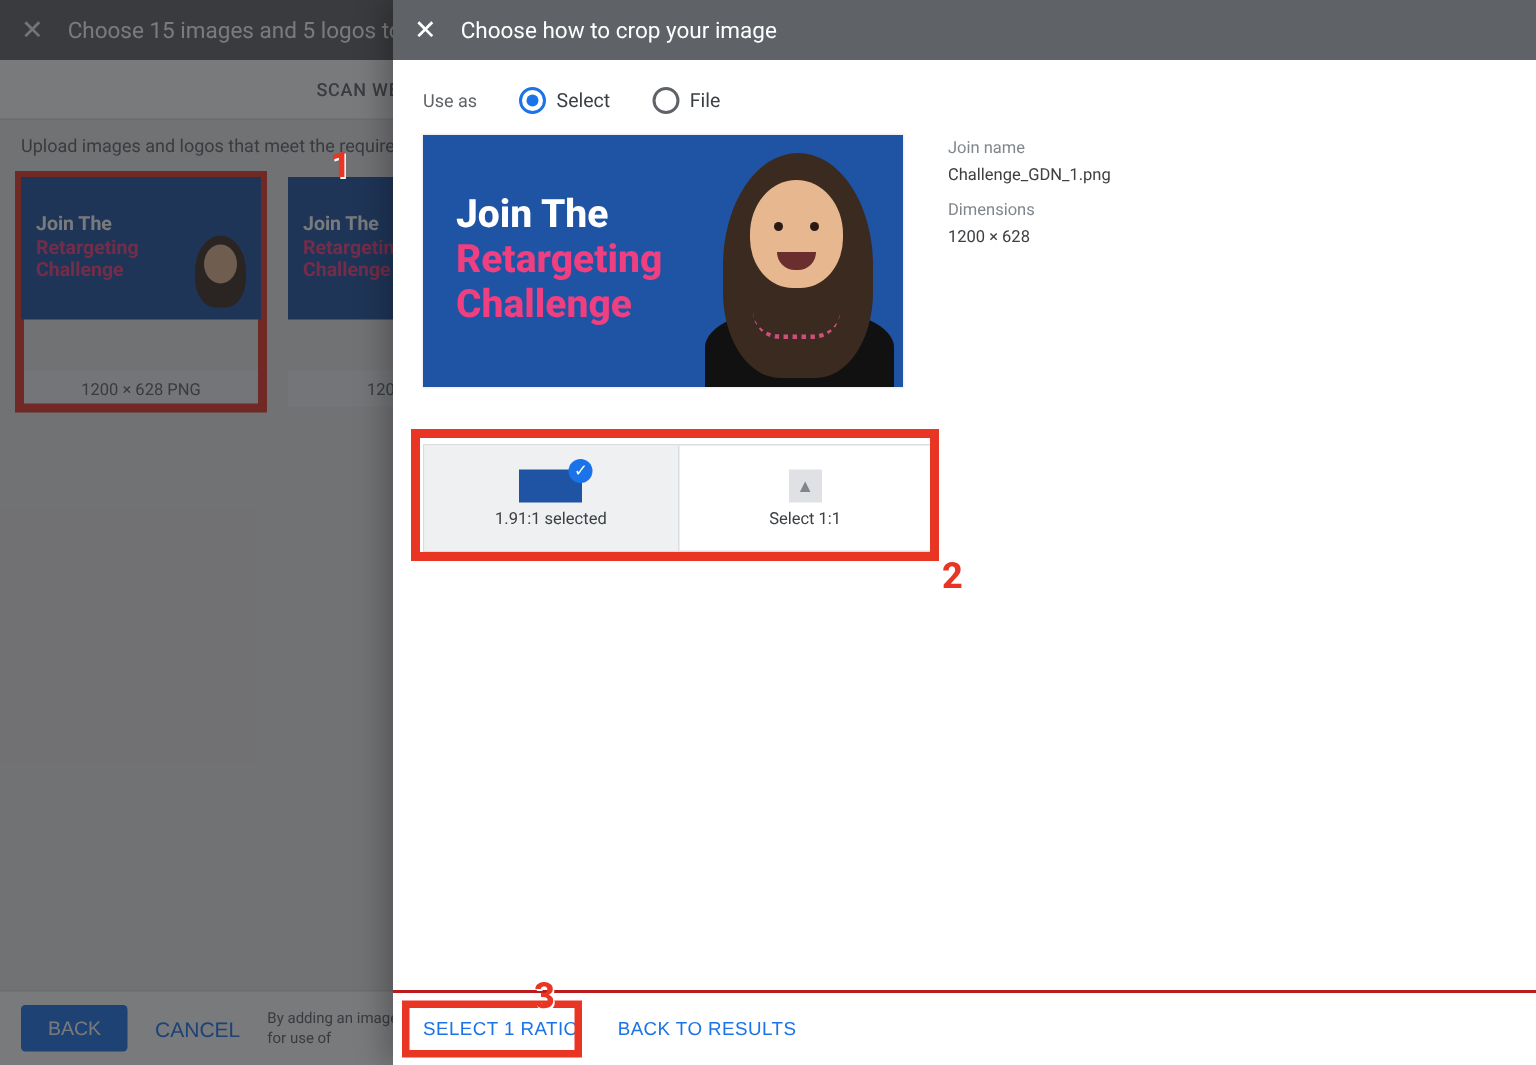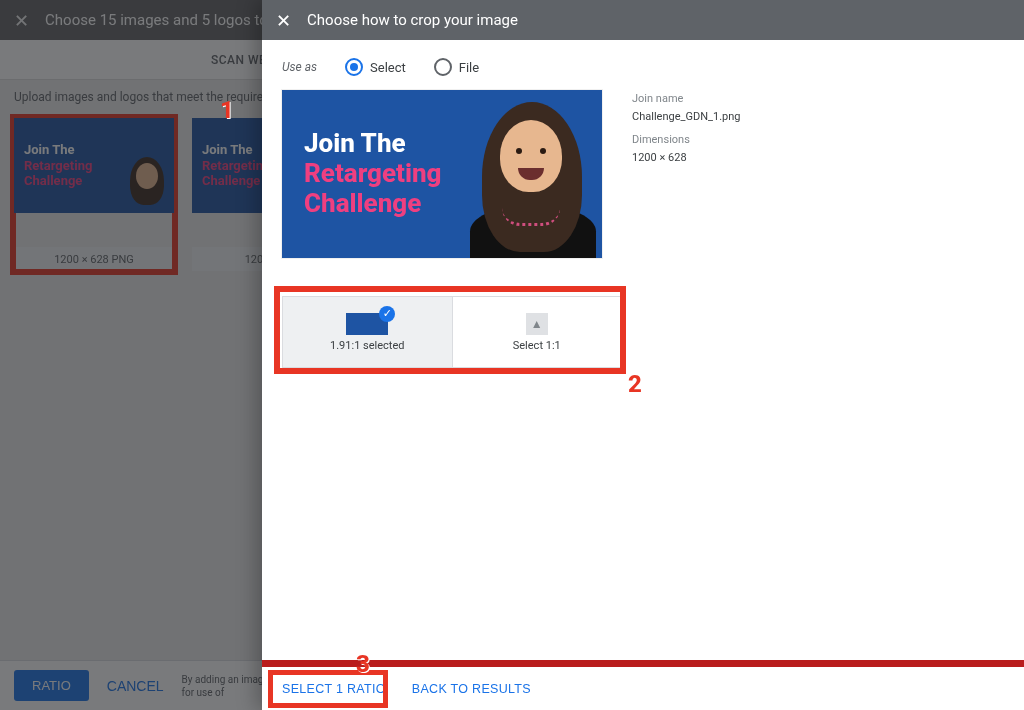--- a/index.html
+++ b/index.html
@@ -29,21 +29,21 @@
   .btn-save { background:#1a73e8; color:#fff; font-size:13px; font-weight:500; border:none; border-radius:3px; padding:8px 18px; }
   .btn-cancel { color:#1a73e8; font-size:14px; font-weight:500; background:none; border:none; }
   .bg-disclaimer { font-size:10px; line-height:1.3; color:#5f6368; max-width:260px; }
 
   
   .panel { position:absolute; top:0; right:0; bottom:0; width:762px; background:#fff; box-shadow:-6px 0 18px rgba(0,0,0,.25); display:flex; flex-direction:column; }
   .p-header { height:40px; background:#5f6368; color:#fff; display:flex; align-items:center; gap:16px; padding:0 14px; font-size:15px; }
   .p-close { font-size:18px; color:#fff; cursor:pointer; }
   .p-body { flex:1; padding:18px 20px 0; overflow:hidden; position:relative; }
   .useas { display:flex; align-items:center; gap:28px; font-size:13px; color:#3c4043; margin-bottom:14px; }
-  .useas-label { font-size:12px; color:#5f6368;font-style:italic; }
+  .useas-label { font-size:12px; color:#5f6368; }
   .radio { display:flex; align-items:center; gap:7px; cursor:pointer; }
   .radio-dot { width:18px; height:18px; border-radius:50%; border:2px solid #5f6368; display:inline-flex; align-items:center; justify-content:center; }
   .radio.checked .radio-dot { border-color:#1a73e8; }
   .radio.checked .radio-dot::after { content:""; width:8px; height:8px; background:#1a73e8; border-radius:50%; }
 
   .mid { display:flex; gap:30px; }
   .preview { width:320px; height:168px; background:#1e54a3; color:#fff; position:relative; display:flex; align-items:center; padding-left:22px; box-shadow:0 0 0 1px rgba(0,0,0,.06); }
   .preview-text { font-weight:800; font-size:26px; line-height:1.15; }
   .preview-text .pink { color:#ef3f80; }
   .p-person { position:absolute; right:-4px; bottom:0; width:150px; height:168px; overflow:hidden; }
@@ -64,21 +64,21 @@
   .ratio-box { display:flex; border:1px solid #dadce0; height:72px; }
   .ratio-opt { flex:1; display:flex; flex-direction:column; align-items:center; justify-content:center; gap:4px; font-size:11px; color:#3c4043; cursor:pointer; position:relative; }
   .ratio-opt.selected { background:#eef0f2; }
   .ratio-opt + .ratio-opt { border-left:1px solid #dadce0; }
   .tn-191 { width:42px; height:22px; background:#1e54a3; position:relative; }
   .tn-191::after { content:"✓"; position:absolute; top:-7px; right:-7px; width:16px; height:16px; background:#1a73e8; color:#fff; border-radius:50%; font-size:11px; display:flex; align-items:center; justify-content:center; }
   .tn-11 { width:22px; height:22px; background:#dfe1e4; display:flex; align-items:center; justify-content:center; color:#80868b; font-size:12px; }
   .redbox { position:absolute; border:6px solid #e83524; pointer-events:none; }
   .redbox.r2 { top:-10px; left:-8px; width:352px; height:88px; }
 
-  .p-footer { height:50px; border-top:7px solid #b91c1c; display:flex; align-items:center; padding:0 14px; gap:14px; background:#fff; }
+  .p-footer { height:50px; border-top:2px solid #b91c1c; display:flex; align-items:center; padding:0 14px; gap:14px; background:#fff; }
   .btn-link { color:#1a73e8; font-size:12.5px; font-weight:500; letter-spacing:.3px; background:none; border:none; cursor:pointer; padding:6px 6px; }
   .select-ratio-wrap { position:relative; }
   .redbox.r3 { position:absolute; top:-6px; left:-8px; width:120px; height:38px; border:5px solid #e83524; }
 
   .annot { position:absolute; color:#e83524; font-weight:800; font-size:24px; text-shadow:1px 1px 0 #fff; pointer-events:none; }
 </style>
 </head>
 <body>
 
 <div class="root">
@@ -113,21 +113,21 @@
           <span class="pink">Challenge</span>
           <div class="thumb-person">
               <div class="hair"></div>
               <div class="face"></div>
             </div>
         </div>
         <div class="thumb-meta">1200 × 628</div>
       </div>
     </div>
     <div class="bg-footer">
-      <button class="btn-save">RATIO</button>
+      <button class="btn-save">BACK</button>
       <button class="btn-cancel">CANCEL</button>
       <div class="bg-disclaimer">By adding an image, you confirm the image with Google for use of</div>
     </div>
   </div>
 
   <div class="panel">
     <div class="p-header">
       <span class="p-close">✕</span>
       <span>Choose how to crop your image</span>
     </div>

